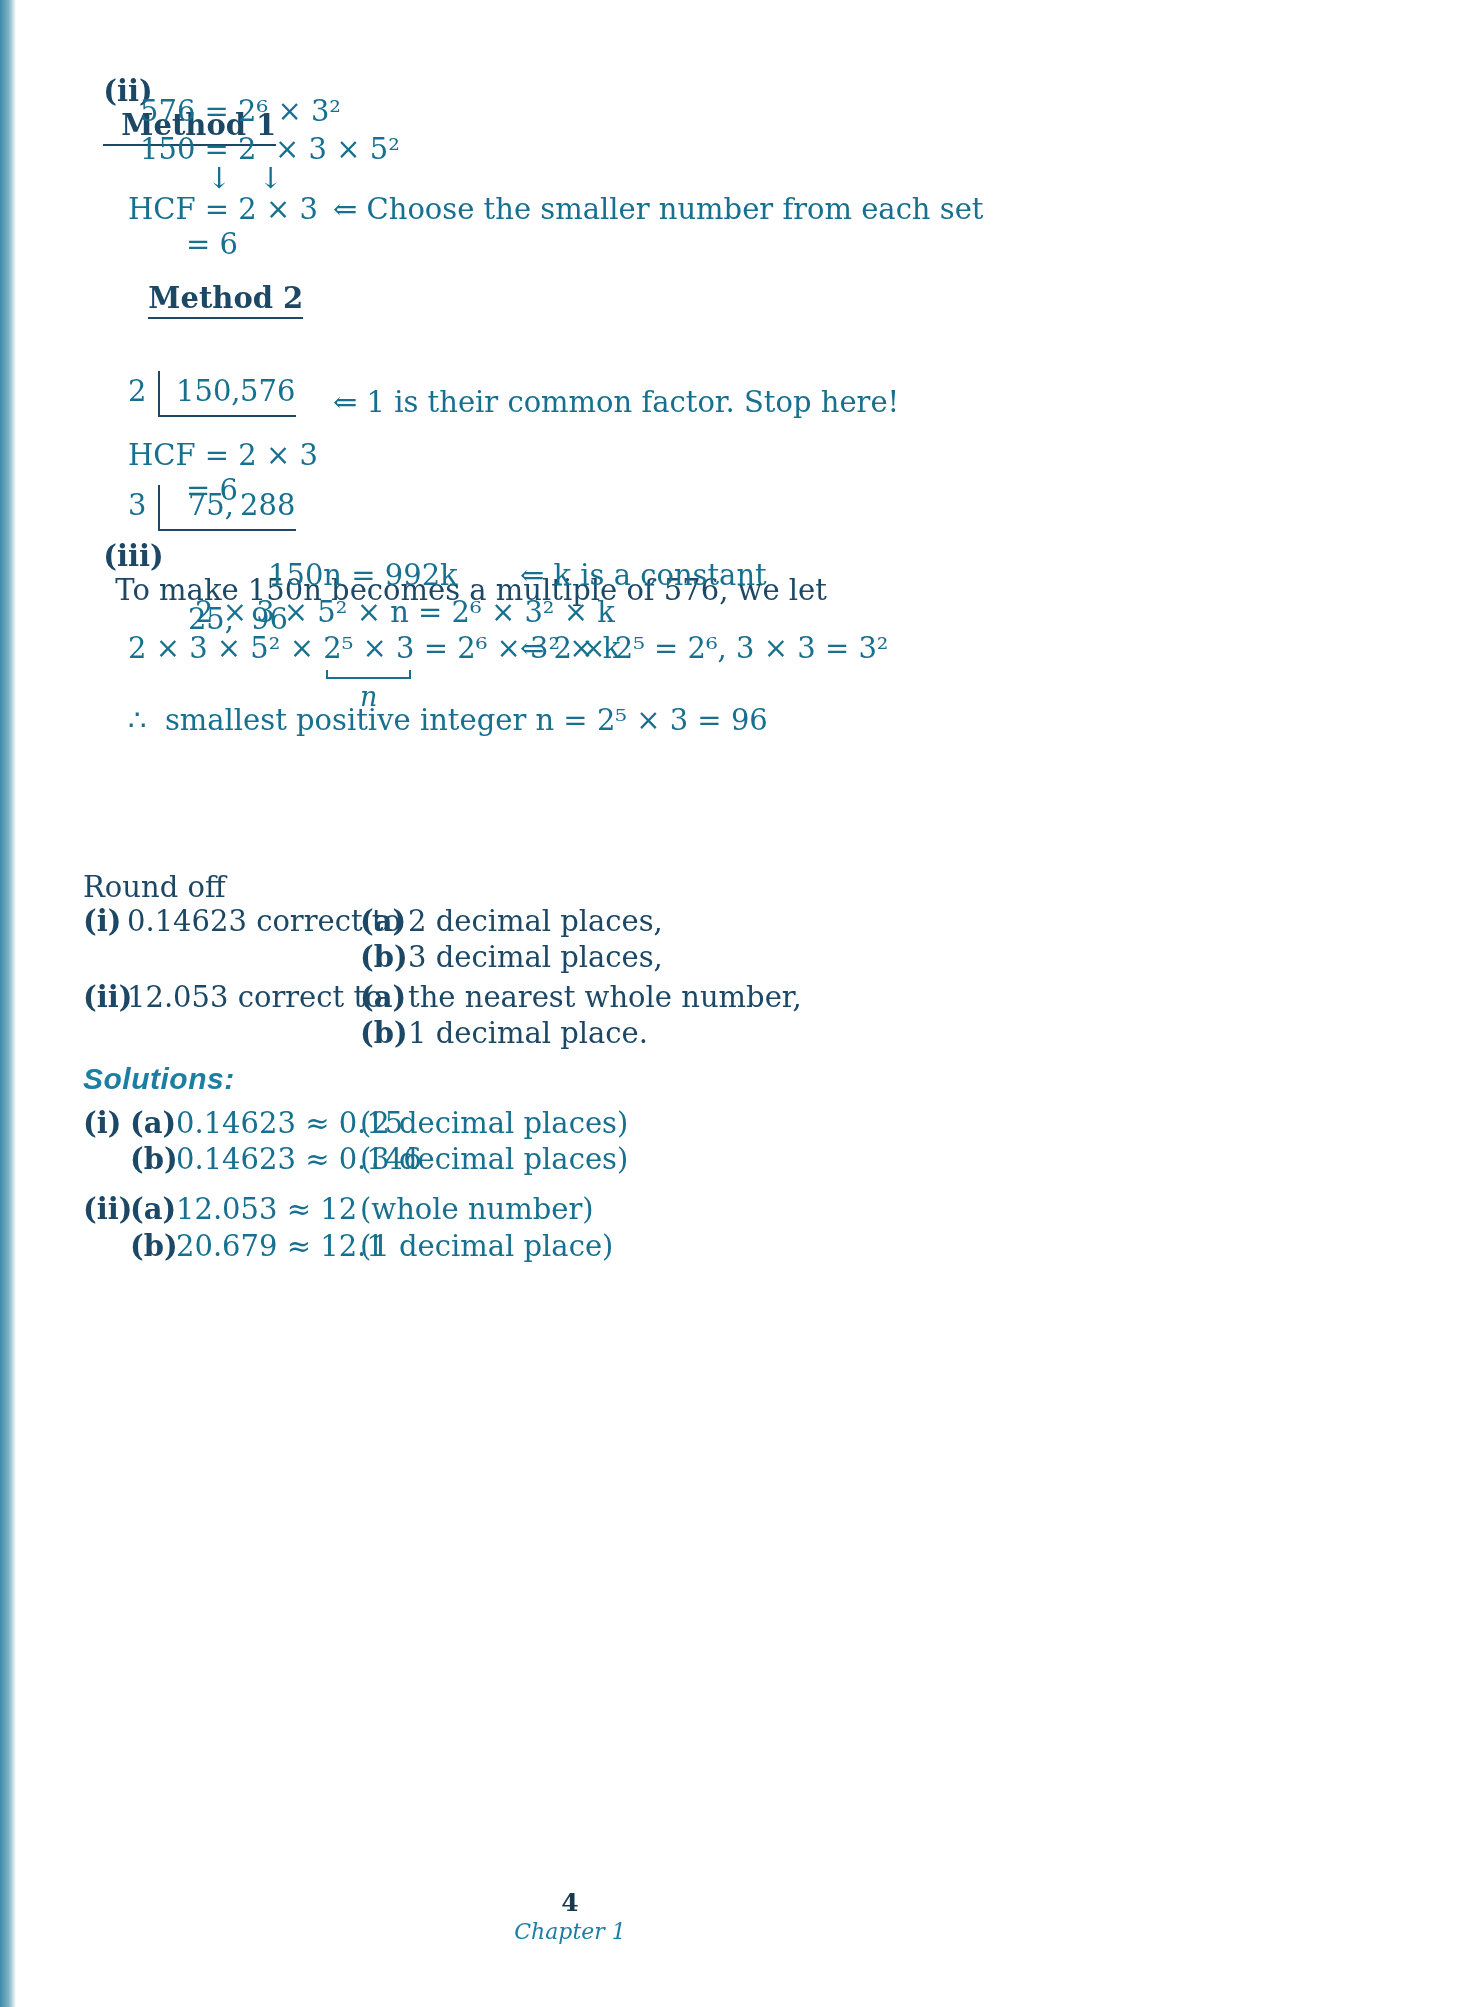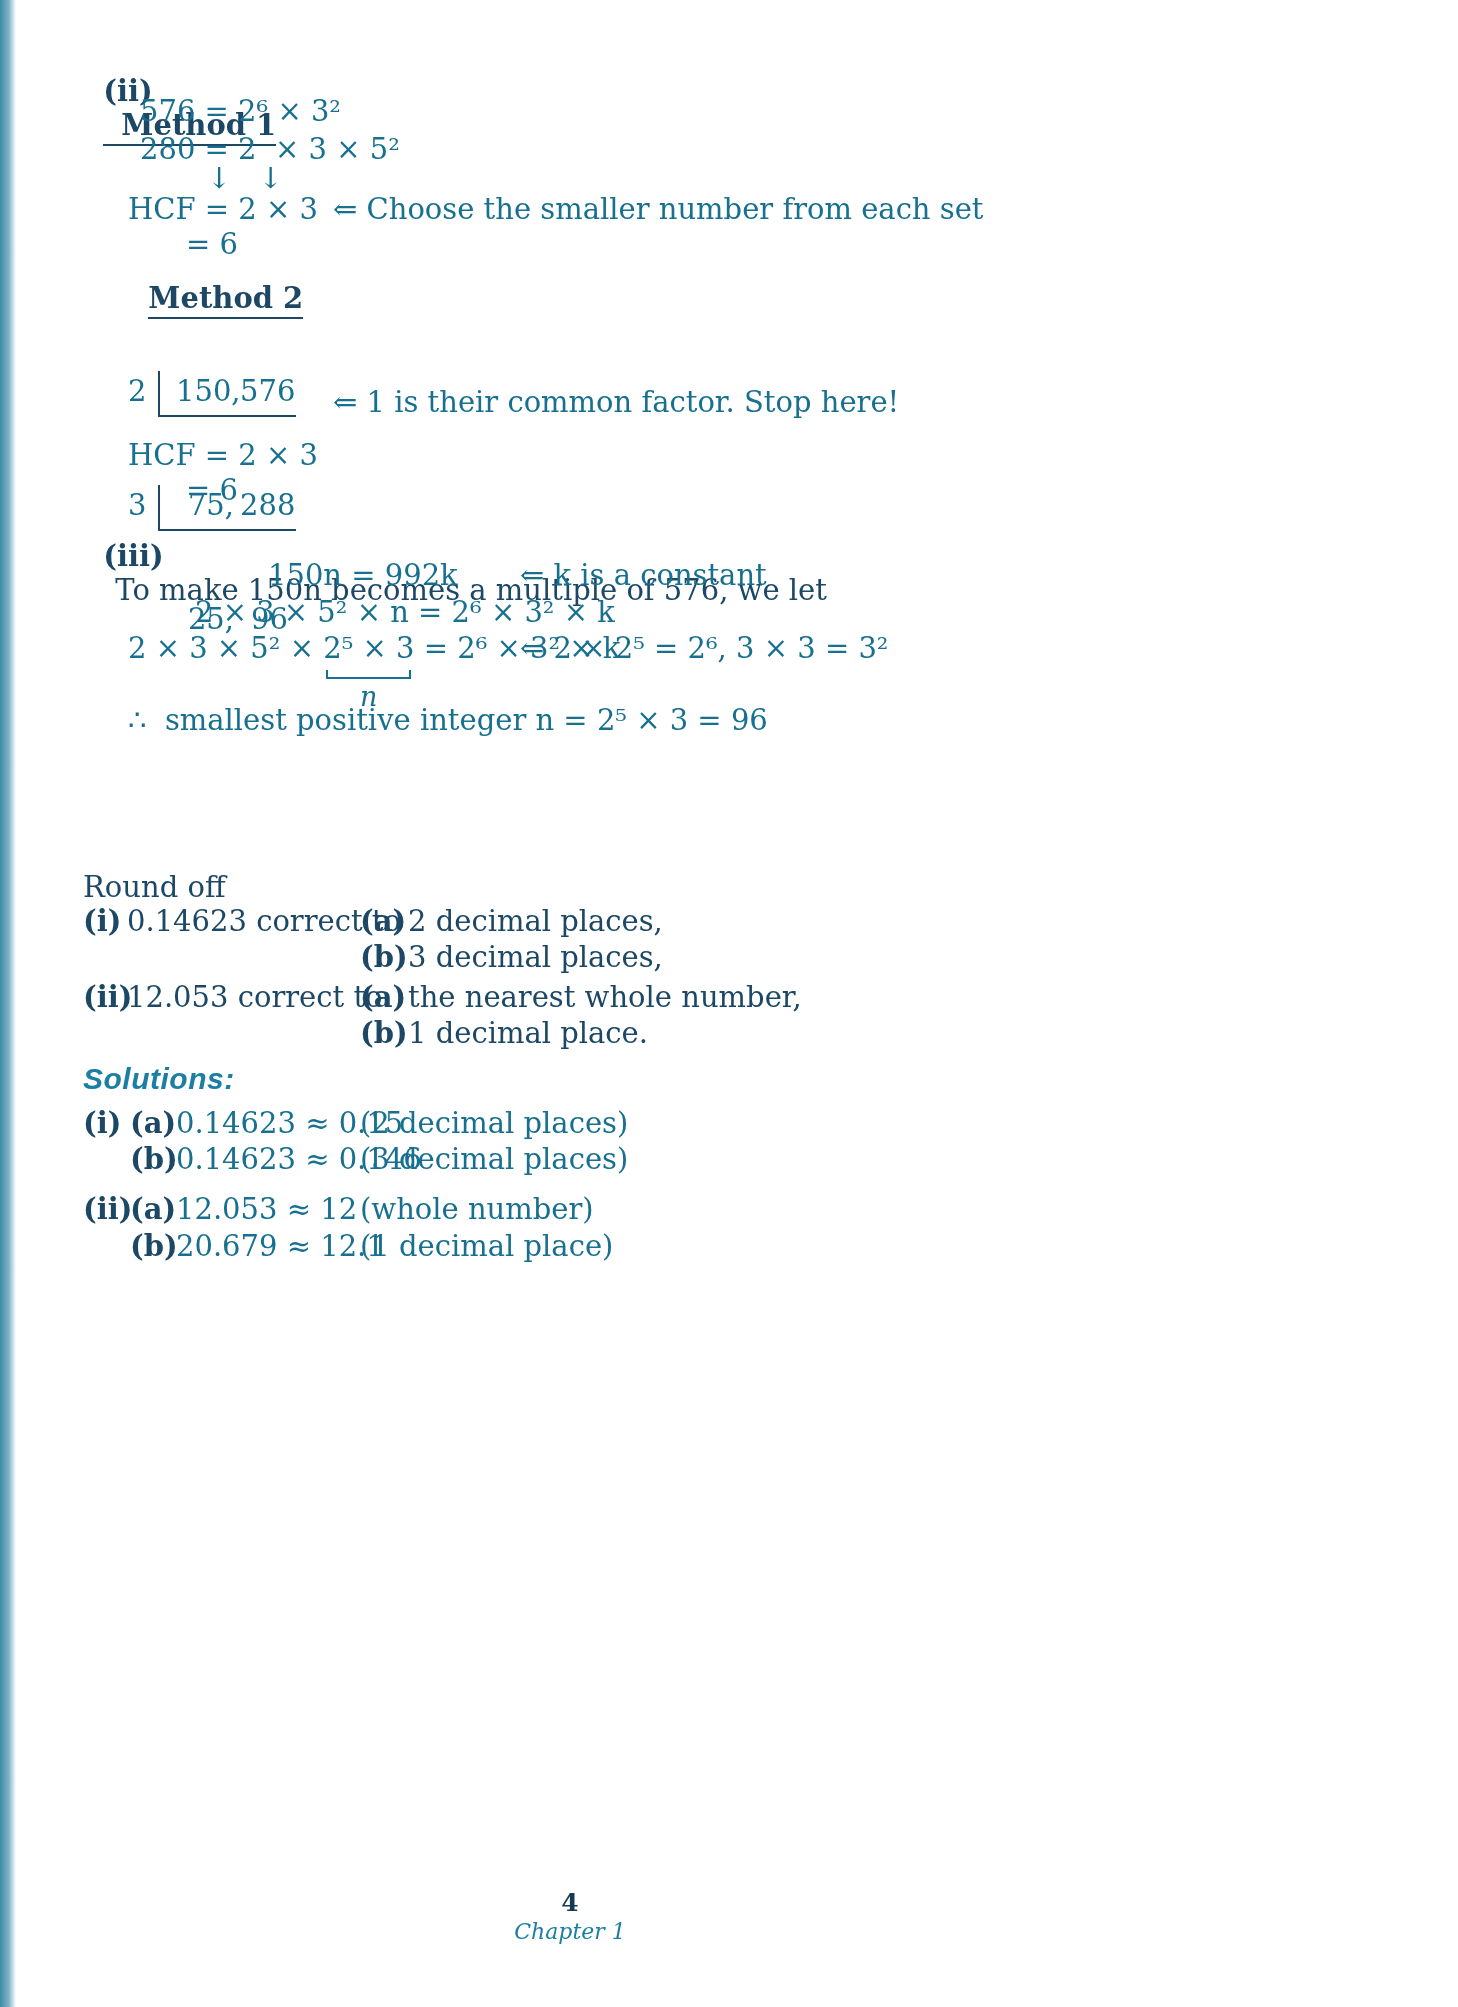--- a/index.html
+++ b/index.html
@@ -119,21 +119,21 @@
 <body>
 
 <div class="page">
   <div class="edge"></div>
 
   <div class="abs" id="m1-head">
     <span class="heading">(ii)</span>
     <span class="heading head-underline small-gap">Method 1</span>
   </div>
   <div class="abs eq" id="m1-l1">576 = 2⁶ × 3²</div>
-  <div class="abs eq" id="m1-l2">280 = 2  × 3 × 5²</div>
+  <div class="abs eq" id="m1-l2">150 = 2  × 3 × 5²</div>
   <div class="abs eq" id="m1-arrows">↓ ↓</div>
   <div class="abs eq" id="m1-hcf">HCF = 2 × 3</div>
   <div class="abs eq" id="m1-note">⇐ Choose the smaller number from each set</div>
   <div class="abs eq" id="m1-res">= 6</div>
 
   <div class="abs" id="m2-head">
     <span class="heading head-underline">Method 2</span>
   </div>
 
   <div class="abs" id="m2-table">

